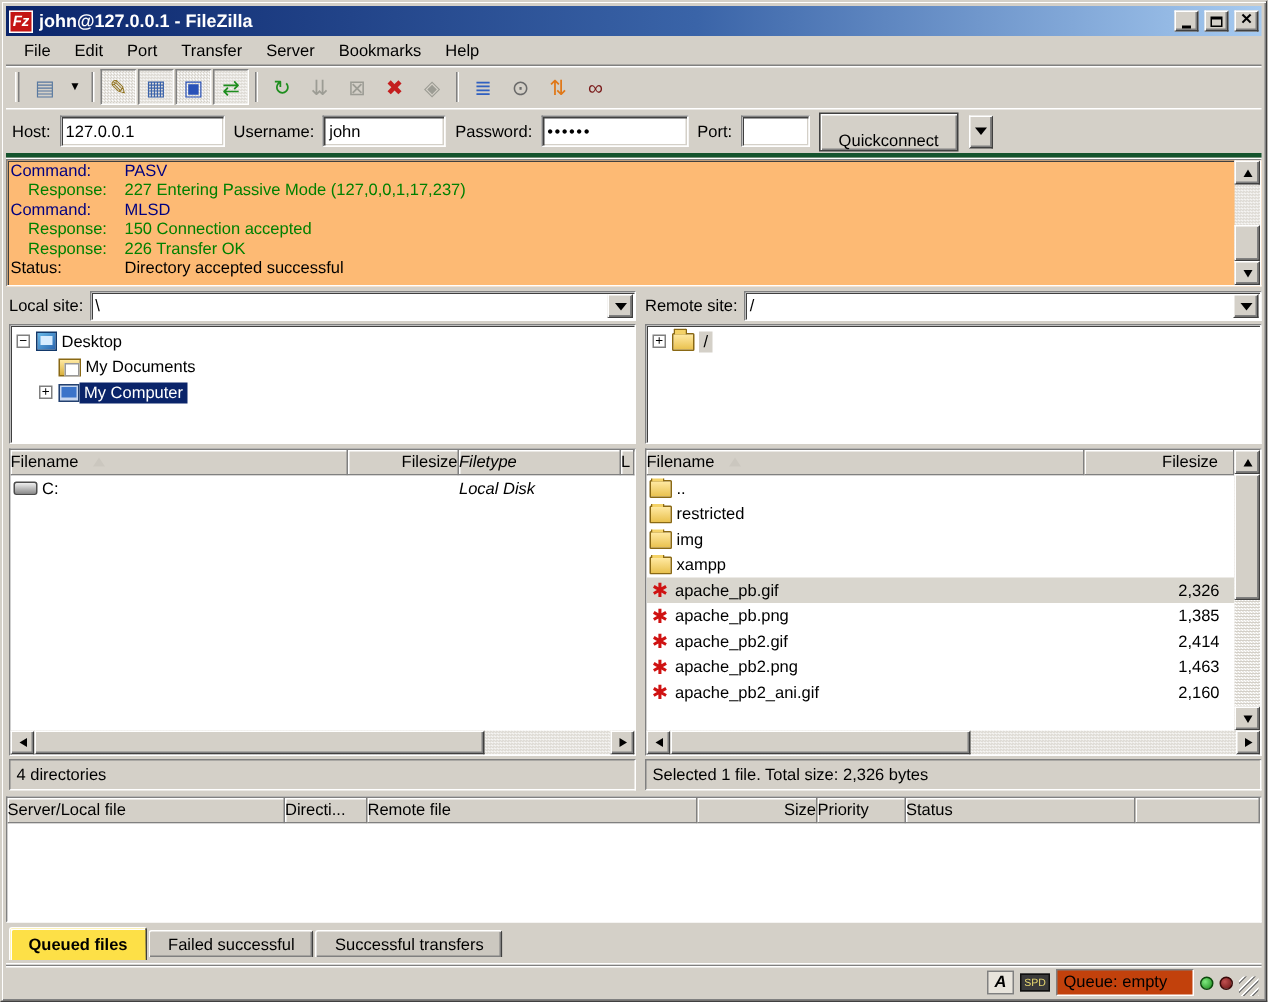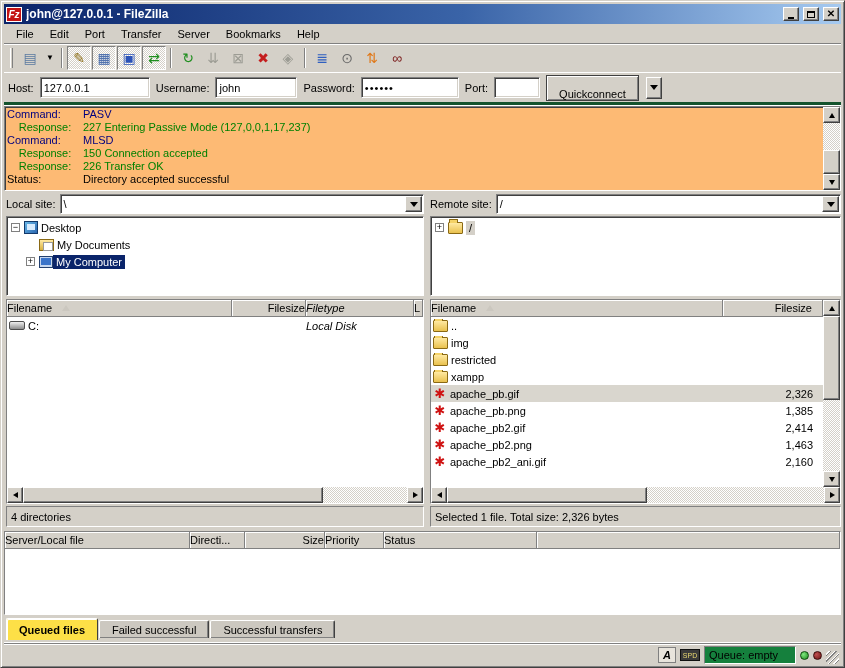--- a/index.html
+++ b/index.html
@@ -192,21 +192,21 @@
   .tab.inactive { background:#ccc8c0; margin-top:2px; height:18px; }
 
   
   .statusbar { flex:1; display:flex; align-items:center; justify-content:flex-end; gap:4px;
     border-top:1px solid #808080; box-shadow: inset 0 1px 0 #fff; padding:2px 2px 2px 4px; }
   .sb-ascii { width:18px; height:16px; display:flex; align-items:center; justify-content:center;
     background:#e8e4dc; border:1px solid #808080; font-weight:bold; font-style:italic; font-size:11px; }
   .sb-speed { width:20px; height:12px; background:#3a3a3a; border:1px solid #101010;
     color:#e8d870; font-size:7px; line-height:11px; text-align:center; letter-spacing:0; }
   .sb-queuebox { width:92px; height:18px; display:flex; align-items:center; padding-left:4px;
-    background:#15803d; border:1px solid; border-color:#808080 #fff #fff #808080; }
+    background:#c2410c; border:1px solid; border-color:#808080 #fff #fff #808080; }
   .led { width:9px; height:9px; border-radius:50%; }
   .led-green { background:radial-gradient(circle at 35% 35%, #7ee87e, #1c8a1c); border:1px solid #0c4a0c; }
   .led-red { background:radial-gradient(circle at 35% 35%, #c05050, #6a1414); border:1px solid #3a0a0a; }
   .grip { width:13px; height:13px; align-self:flex-end;
     background:repeating-linear-gradient(135deg, transparent 0 2px, #fff 2px 3px, #808080 3px 4px); }
 </style>
 </head>
 <body>
 
 <div class="window">
@@ -445,28 +445,28 @@
               <div class="lrow">
                   <div class="cell-name">
                     <span class="icon-folder"></span>
                     <span>..</span>
                   </div>
                   <div class="cell-size"></div>
                 </div>
               <div class="lrow">
                   <div class="cell-name">
                     <span class="icon-folder"></span>
+                    <span>restricted</span>
+                  </div>
+                  <div class="cell-size"></div>
+                </div>
+              <div class="lrow">
+                  <div class="cell-name">
+                    <span class="icon-folder"></span>
                     <span>img</span>
-                  </div>
-                  <div class="cell-size"></div>
-                </div>
-              <div class="lrow">
-                  <div class="cell-name">
-                    <span class="icon-folder"></span>
-                    <span>restricted</span>
                   </div>
                   <div class="cell-size"></div>
                 </div>
               <div class="lrow">
                   <div class="cell-name">
                     <span class="icon-folder"></span>
                     <span>xampp</span>
                   </div>
                   <div class="cell-size"></div>
                 </div>
@@ -532,20 +532,21 @@
       <div class="statusline">Selected 1 file. Total size: 2,326 bytes</div>
     </div>
   </div>
 
   <div class="queue-gap"></div>
 
   <div class="queuebox">
     <div class="list-header">
       <div class="hcell q-fn">Server/Local file</div>
       <div class="hcell q-dir">Directi...</div>
+      <div class="hcell q-rf">Remote file</div>
       <div class="hcell q-sz right">Size</div>
       <div class="hcell q-pr">Priority</div>
       <div class="hcell q-st">Status</div>
       <div class="hcell q-rest"></div>
     </div>
     <div class="queue-body"></div>
   </div>
 
   <div class="tabbar">
     <div class="tab active">Queued files</div>

